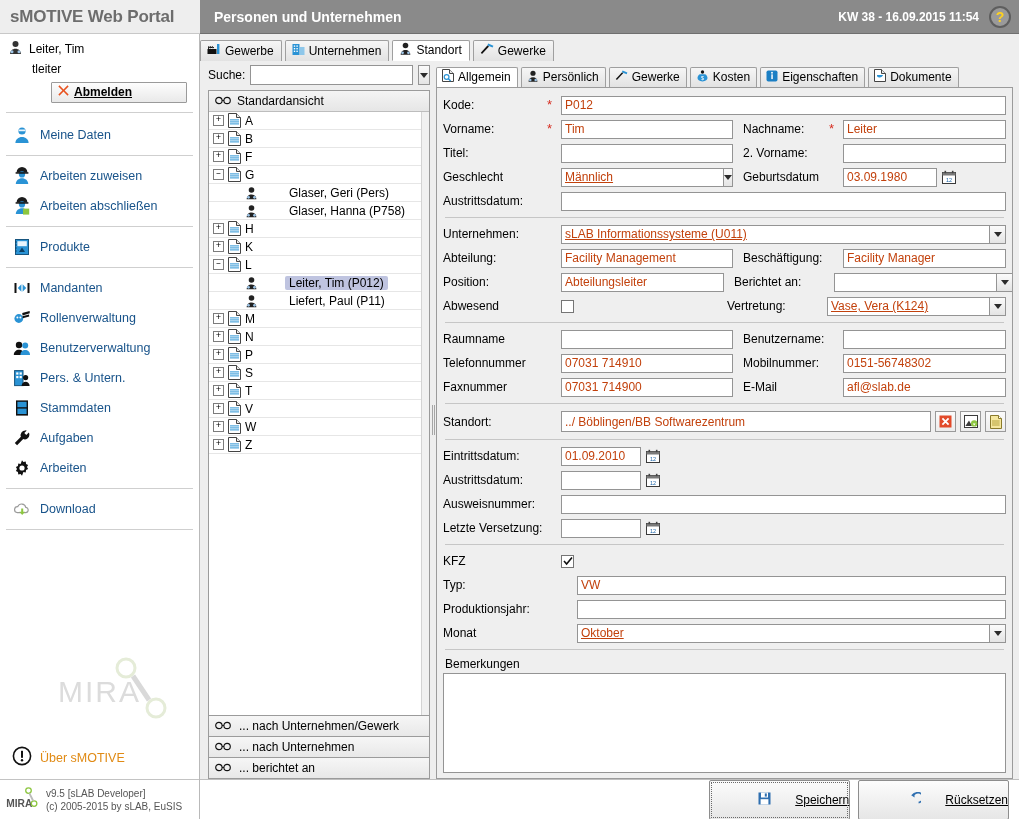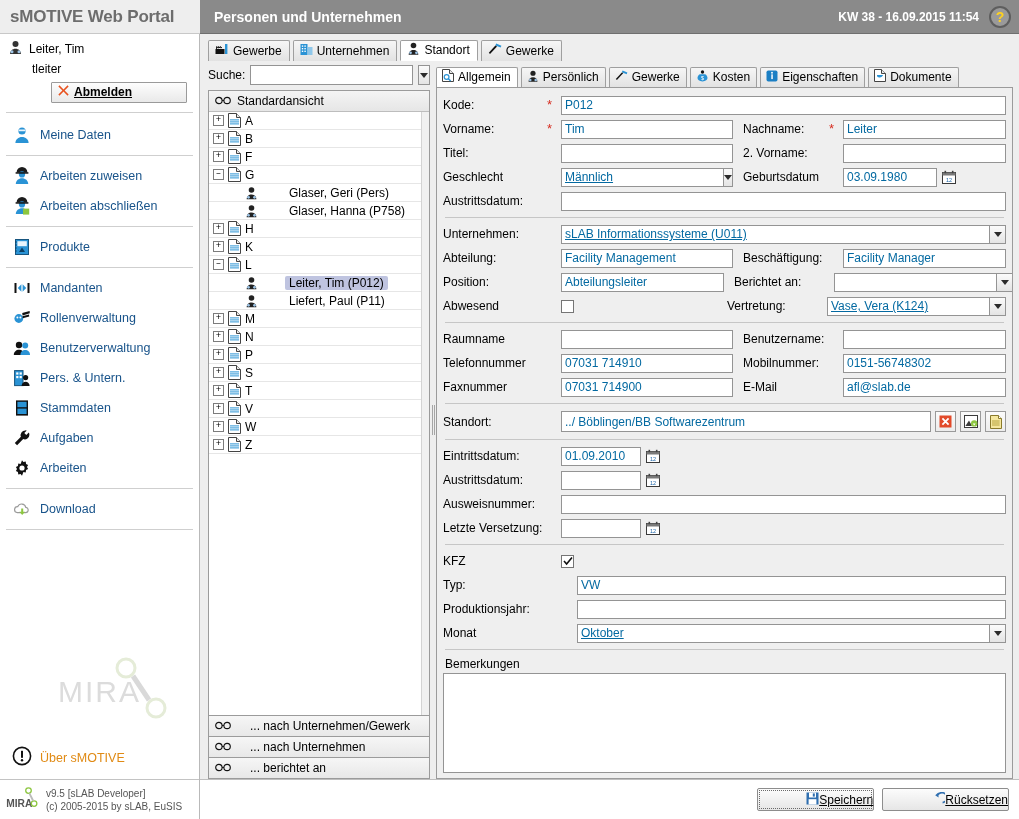--- a/index.html
+++ b/index.html
@@ -84,21 +84,21 @@
     border-top:1px solid #c3c3c3;
     display:flex; align-items:center; gap:8px;
     padding:5px 6px; height:40px;
     background:#fff;
   }
   .footer-txt { font-size:10px; color:#555; line-height:13px; }
 
   
   .content { flex:1; display:flex; flex-direction:column; min-width:0; background:#eeeeee; }
 
-  .maintabs { display:flex; align-items:flex-end; gap:3px; padding:5px 0 0 8px; height:27px; background:#eeeeee; }
+  .maintabs { display:flex; align-items:flex-end; gap:3px; padding:5px 0 0 0; height:27px; background:#eeeeee; }
   .mtab {
     display:flex; align-items:center; gap:4px;
     border:1px solid #9f9f9f; border-bottom:none;
     background:linear-gradient(#f6f6f6,#e2e2e2);
     padding:2px 7px 3px 6px; font-size:12px; cursor:pointer;
     border-radius:2px 2px 0 0; height:21px;
   }
   .mtab.active { background:#ffffff; border-bottom:1px solid #fff; }
 
   .panes { flex:1; display:flex; min-height:0; padding:0 6px 0 8px; gap:0; }
@@ -141,21 +141,21 @@
     font-size:9px;line-height:9px;font-family:"Liberation Mono",monospace;
     flex:0 0 11px; cursor:pointer; color:#000;
   }
   .docicon { width:13px;height:15px;flex:0 0 13px; }
   .persicon { width:13px;height:14px;flex:0 0 13px; }
 
   .tree-foot { flex:0 0 auto; }
   .footrow {
     border:1px solid #9b9b9b; border-top:none;
     background:linear-gradient(#f6f6f6,#e8e8e8);
-    padding:3px 6px; font-size:12px; display:flex; align-items:center; gap:19px; cursor:pointer;
+    padding:3px 6px; font-size:12px; display:flex; align-items:center; gap:8px; cursor:pointer;
   }
 
   .splitter { width:6px; flex:0 0 6px; display:flex; align-items:center; justify-content:center; cursor:col-resize; }
   .splitter .grip { width:3px; height:30px; border-left:1px solid #a5a5a5; border-right:1px solid #a5a5a5; }
 
   
   .formpane { flex:1; display:flex; flex-direction:column; min-width:0; min-height:0; padding-top:4px; }
   .subtabs { display:flex; align-items:flex-end; gap:3px; height:22px; }
   .stab {
     display:flex; align-items:center; gap:4px;
@@ -169,21 +169,21 @@
   .formbox {
     flex:1; border:1px solid #9b9b9b; background:#efefef;
     padding:5px 6px 5px 6px; overflow:hidden; min-height:0;
     display:flex; flex-direction:column;
   }
   .frow { display:flex; align-items:center; height:24px; gap:0; }
   .lbl { font-size:12px; width:104px; flex:0 0 104px; }
   .req { color:#d62d20; width:14px; flex:0 0 14px; text-align:left; font-size:13px; line-height:10px; }
   .txt {
     border:1px solid #949494; background:#fff; height:19px;
-    font-family:inherit; font-size:12px; padding:0 3px; outline:none; color:#0369a1;
+    font-family:inherit; font-size:12px; padding:0 3px; outline:none; color:#c2410c;
   }
   .lbl2 { font-size:12px; width:96px; flex:0 0 96px; padding-left:10px; }
   .selwrap { display:flex; align-items:stretch; }
   .selwrap .txt { border-right:none;text-decoration:underline; }
   .selbtn {
     width:17px; border:1px solid #949494;
     background:linear-gradient(#fbfbfb,#e4e4e4);
     display:flex;align-items:center;justify-content:center;cursor:pointer;
   }
   .cal { width:14px;height:14px;margin-left:5px;flex:0 0 14px;cursor:pointer; }
@@ -205,23 +205,23 @@
     min-height:0;
   }
 
   
   .bottombar {
     flex:0 0 40px; height:40px; border-top:1px solid #bfbfbf;
     display:flex; align-items:center; justify-content:flex-end; gap:8px;
     padding:0 10px; background:#fff;
   }
   .btn {
-    min-width:116px; height:23px; border:1px solid #8d8d8d;
+    min-width:116px; height:40px; border:1px solid #8d8d8d;
     background:linear-gradient(#fcfcfc,#e6e6e6);
-    display:flex; align-items:center; justify-content:center; gap:0;
+    display:flex; align-items:center; justify-content:center; gap:24px;
     font-size:12px; cursor:pointer; border-radius:2px;padding-left:48px;
   }
   .btn.focus { outline:1px dotted #6a6a6a; outline-offset:-3px; }
   .btn .u { text-decoration:underline; }
   .vscroll {
     position:absolute; right:0; top:0; width:8px; height:100%;
     background:#f1f1f1; border-left:1px solid #d4d4d4;
   }
 </style>
 </head>

